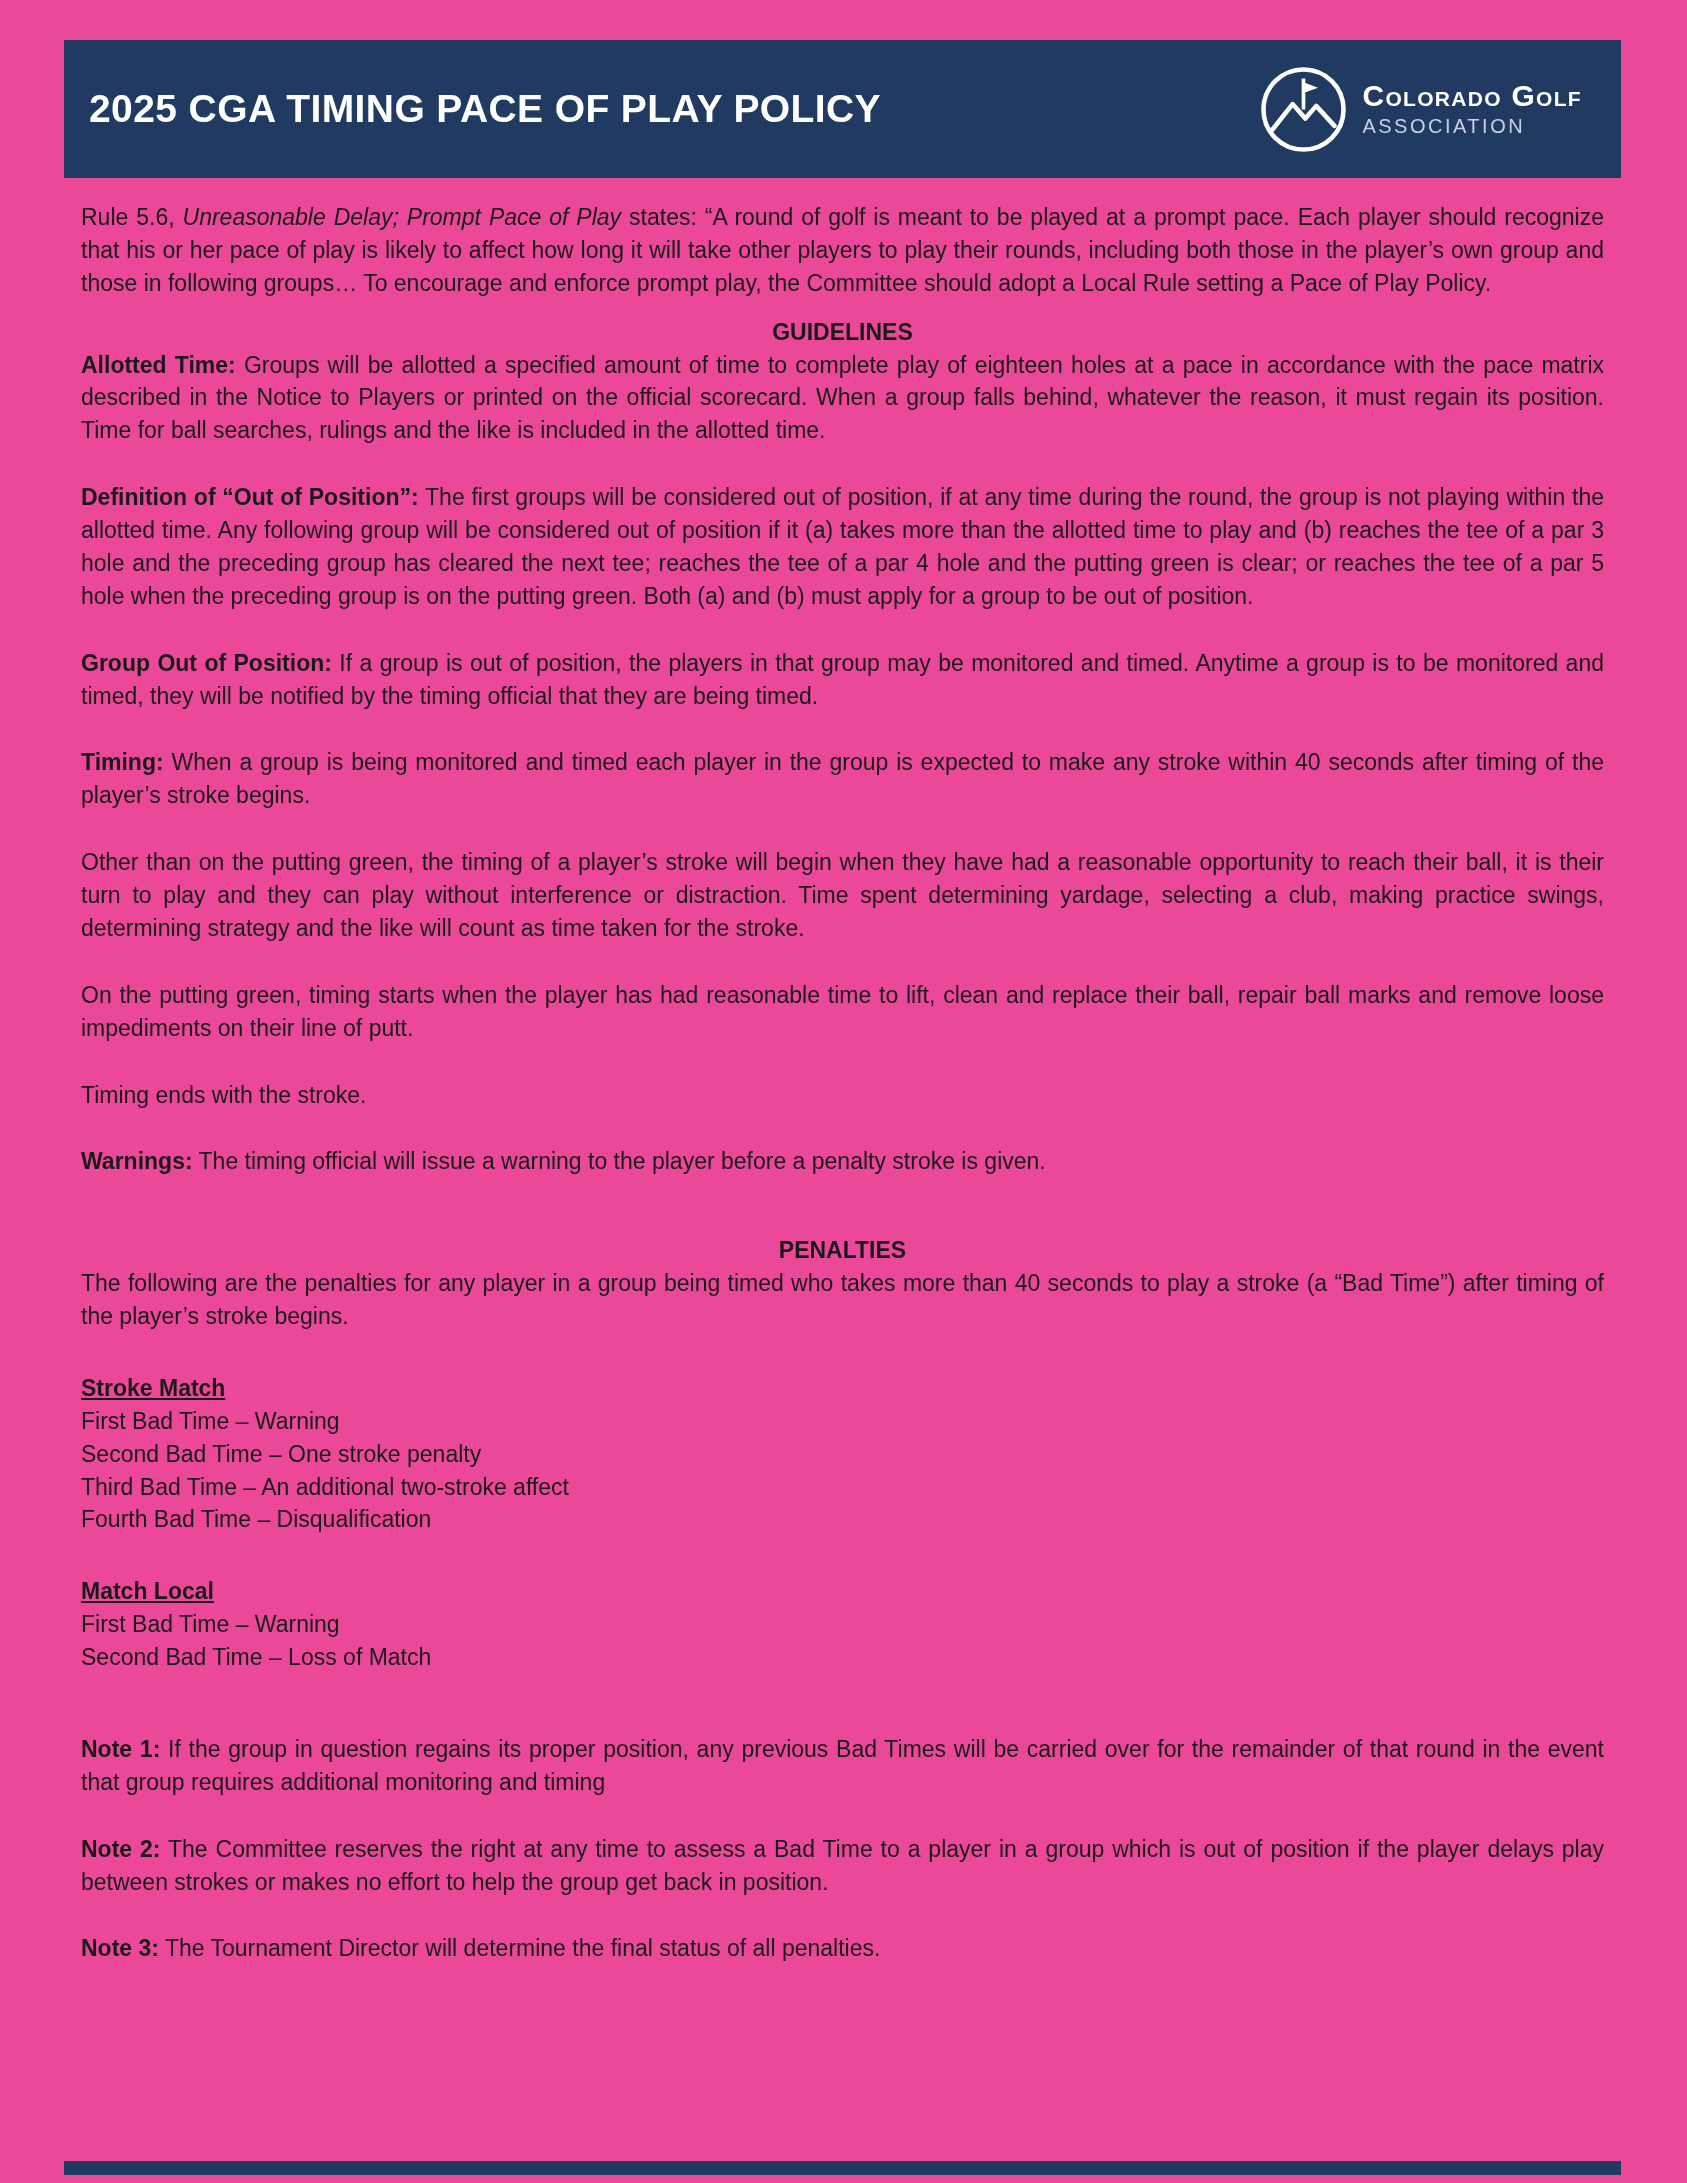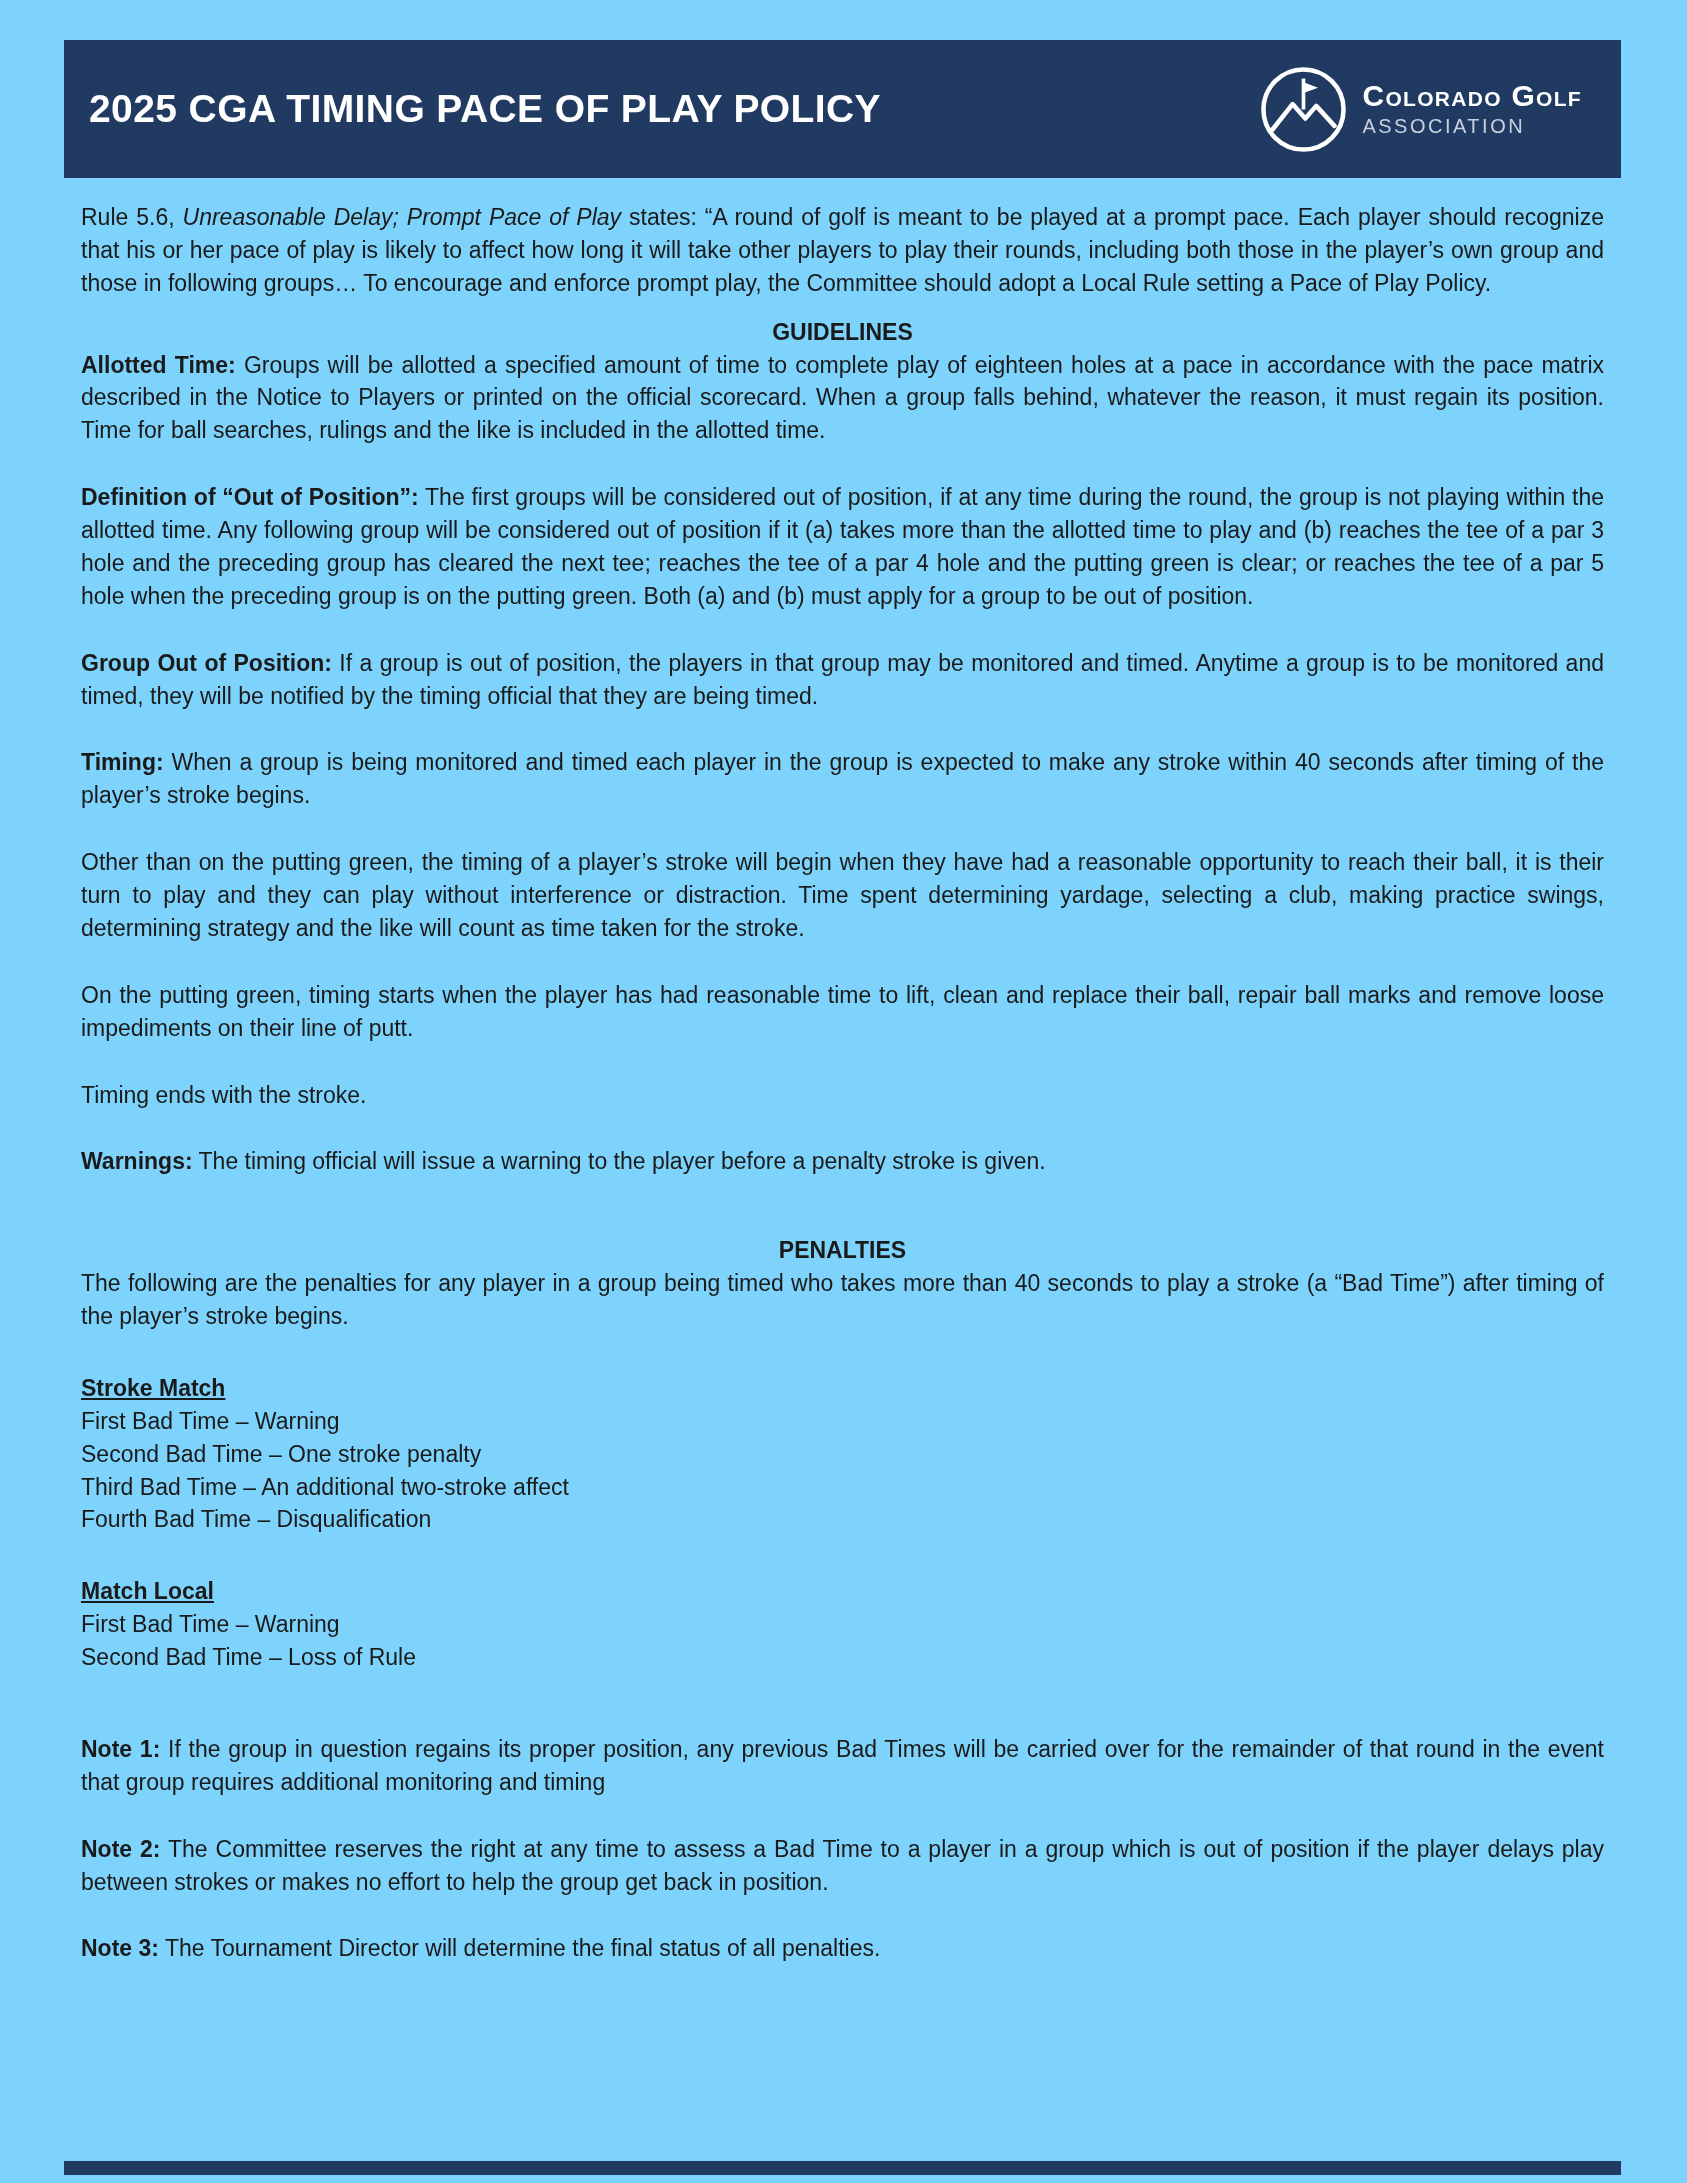--- a/index.html
+++ b/index.html
@@ -5,21 +5,21 @@
   * { margin: 0; padding: 0; box-sizing: border-box; }
   html, body { background: #ffffff; }
   body {
     font-family: "Liberation Sans", sans-serif;
     color: #1a1a1a;
   }
   .page {
     position: relative;
     width: 1687px;
     height: 2183px;
-    background: #7dd3fc;
+    background: #ec4899;
     overflow: hidden;
   }
 
   
   .topbar {
     position: absolute;
     top: 40px;
     left: 64px;
     right: 66px;
     height: 138px;
@@ -146,21 +146,21 @@
       <div class="sub-heading">Stroke Match</div>
       <div>First Bad Time – Warning</div>
       <div>Second Bad Time – One stroke penalty</div>
       <div>Third Bad Time – An additional two-stroke affect</div>
       <div>Fourth Bad Time – Disqualification</div>
     </div>
 
     <div class="plain-list">
       <div class="sub-heading">Match Local</div>
       <div>First Bad Time – Warning</div>
-      <div>Second Bad Time – Loss of Rule</div>
+      <div>Second Bad Time – Loss of Match</div>
     </div>
 
     <div class="notes-block">
       <p class="note"><strong>Note 1:</strong><span> If the group in question regains its proper position, any previous Bad Times will be carried over for the remainder of that round in the event that group requires additional monitoring and timing</span></p>
       <p class="note"><strong>Note 2:</strong><span> The Committee reserves the right at any time to assess a Bad Time to a player in a group which is out of position if the player delays play between strokes or makes no effort to help the group get back in position.</span></p>
       <p class="note"><strong>Note 3:</strong><span> The Tournament Director will determine the final status of all penalties.</span></p>
     </div>
 
   </main>
 

